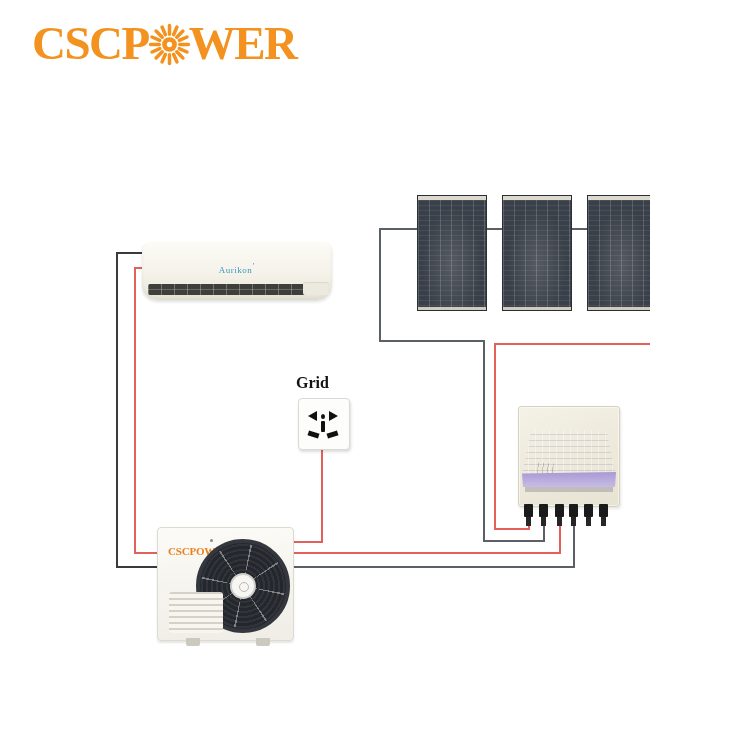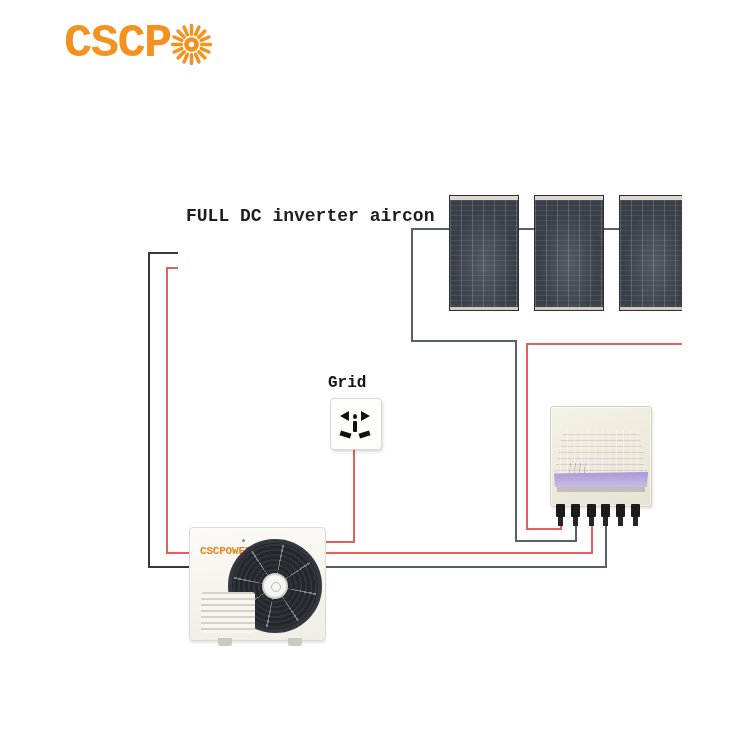--- a/index.html
+++ b/index.html
@@ -1,17 +1,17 @@
 <!DOCTYPE html>
 <html><head>
 <meta charset="utf-8">
 <style>
   html,body{margin:0;padding:0;background:#fff;}
   .canvas{position:relative;width:650px;height:750px;background:#fff;overflow:hidden;
-          font-family:Liberation Mono, monospace;margin-left:32px;}
+          font-family:Liberation Serif, serif;}
   #wire-layer{position:absolute;left:0;top:0;z-index:1;}
 
   
   .logo{position:absolute;left:32px;top:20px;z-index:2;display:flex;align-items:center;
         font-size:47px;font-weight:bold;letter-spacing:-1.5px;color:#F3921E;line-height:1;}
   .logo .sun{margin:2px -2px 0 -1px;}
 
   
   .title{position:absolute;left:154px;top:206px;z-index:2;font-size:18px;font-weight:600;color:#1E1E1E;}
   .grid-label{position:absolute;left:296px;top:374px;width:54px;text-align:left;z-index:2;
@@ -134,24 +134,29 @@
         <line x1="3.9" y1="28.3" x2="11.5" y2="25"></line>
           <line x1="30.5" y1="17" x2="38.1" y2="13.7"></line>
         <line x1="3.9" y1="13.7" x2="11.5" y2="17"></line>
           <line x1="30.5" y1="25" x2="38.1" y2="28.3"></line>
         <line x1="13.7" y1="38.1" x2="17" y2="30.5"></line>
           <line x1="25" y1="11.5" x2="28.3" y2="3.9"></line>
       </g>
       <circle cx="21" cy="21" r="7.2" fill="#F3921E"></circle>
       <circle cx="21" cy="21" r="2.6" fill="#FFFFFF"></circle>
     </svg>
-  </div>
-
-  <div class="title">FULL DC inverter aircon</div>
-
+    <span>WER</span>
+  </div>
+
+
+  <div class="indoor">
+    <div class="indoor-brand"><span>Aurikon</span><sup>’</sup></div>
+    <div class="indoor-vent"></div>
+    <div class="indoor-step"></div>
+  </div>
 
   <div class="solar-array">
       <div class="panel"></div>
       <div class="panel"></div>
       <div class="panel"></div>
     </div>
 
   <div class="grid-label">Grid</div>
   <div class="socket">
     <div class="tri slot-tl"></div>

